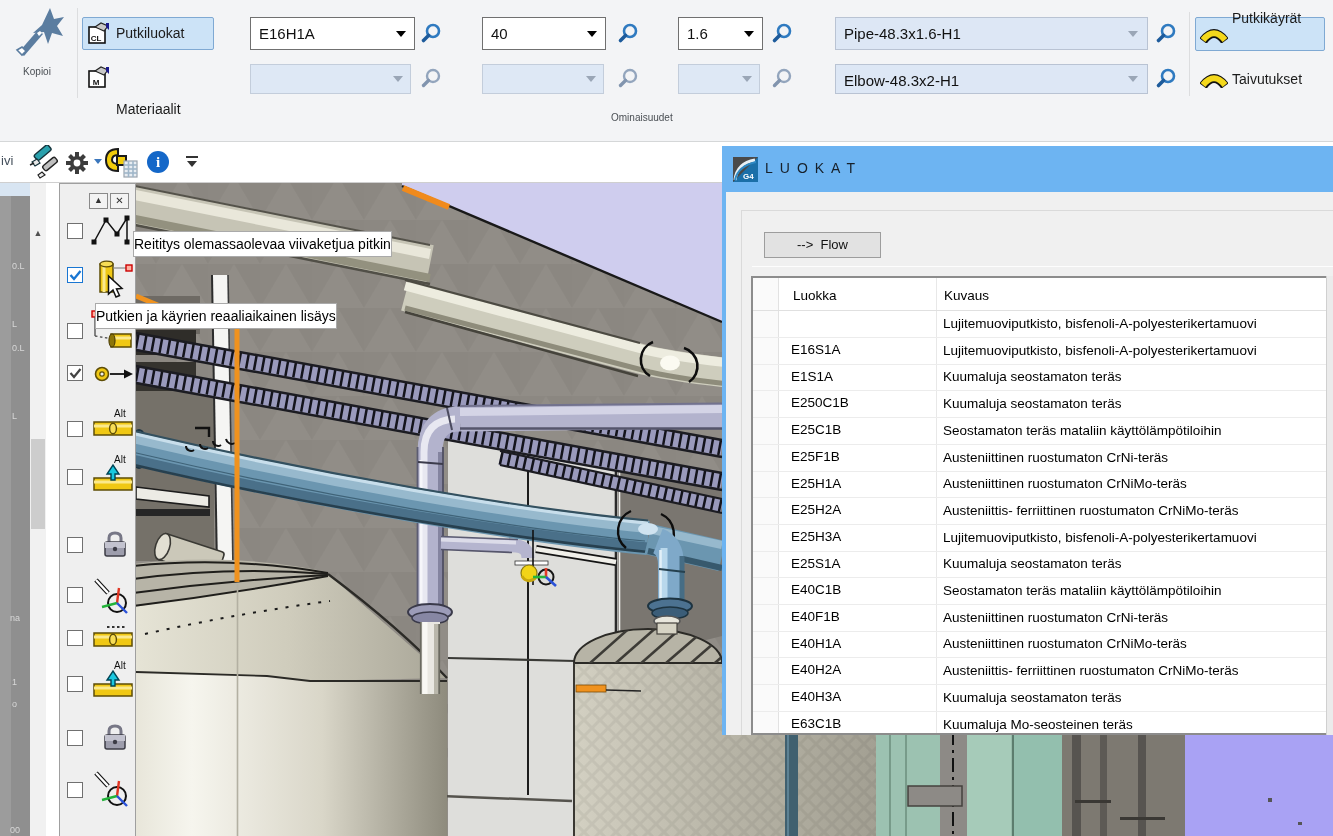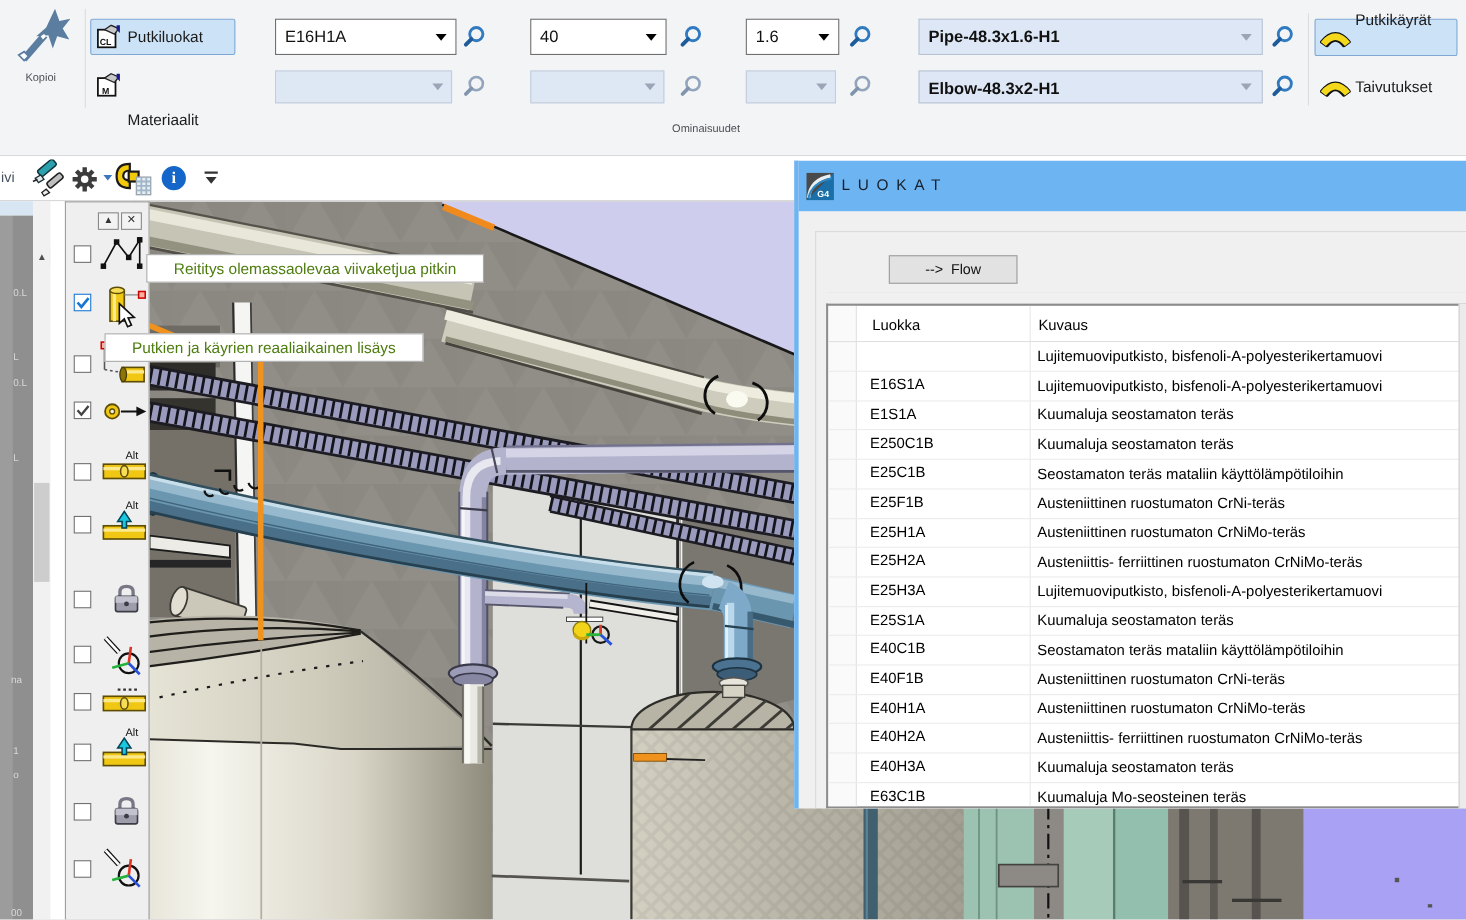--- a/index.html
+++ b/index.html
@@ -9,41 +9,41 @@
   #stage { position:relative; width:1333px; height:836px; }
   
   #ribbon { left:0; top:0; width:1333px; height:142px; background:#f3f4f6;
     border-bottom:1px solid #d5d7d8; }
   .vsep { width:1px; background:#dcdddf; }
   .bigbtn { border:1px solid #7fa9d3; background:#cce3f7; border-radius:2px; }
   .blabel { font-size:14px; color:#1b1b1b; white-space:nowrap; }
   .combo { border:1px solid #707070; background:#fff; font-size:15px; color:#111;
     line-height:31px; padding-left:8px; white-space:nowrap; }
   .combo.dis { border:1px solid #c3cddb; background:#dee8f5; }
-  .combo.lite { border:1px solid #b9c3d3; background:#dde7f5;font-weight:bold; }
+  .combo.lite { border:1px solid #b9c3d3; background:#dde7f5; }
   .caret { position:absolute; width:0; height:0; border-left:5px solid transparent;
     border-right:5px solid transparent; border-top:6px solid #000; }
   .caret.gray { border-top-color:#9aa6b6; }
   .gtext { color:#4a4f54; font-size:10px; }
   
   #strip { left:0; top:142px; width:1333px; height:41px; background:#ffffff;
     border-bottom:1px solid #cfcfcf; }
   
   #leftpanel { left:0; top:183px; width:59px; height:653px; background:#ffffff; }
   
   #ftoolbar { left:59px; top:183px; width:77px; height:653px; background:#efefef;
     border:1px solid #9f9f9f; border-bottom:none; }
   .cb { position:absolute; left:7px; width:16px; height:16px; background:#fff;
     border:1px solid #707070; }
   .cb.bluechk { border:1px solid #1976d2; }
   .minibtn { position:absolute; top:9px; width:19px; height:16px; background:#f3f3f3;
     border:1px solid #8a8a8a; text-align:center; line-height:13px; font-size:9px; color:#333; }
   
   .tip { position:absolute; background:#ffffff; border:1px solid #aaaaaa;
-    font-size:14px; color:#4d7c0f; line-height:24px; padding:0 24px; white-space:nowrap; z-index:30; }
+    font-size:14px; color:#000000; line-height:24px; padding:0 0; white-space:nowrap; z-index:30; }
   
   #luokat { left:722px; top:146px; width:611px; height:589px; background:#f0f0f0;
     border-left:4px solid #6db4f2; z-index:20; overflow:hidden; }
   #ltitle { position:absolute; left:-4px; top:0; width:615px; height:46px; background:#6db4f2; }
   #ltable { position:absolute; left:25px; top:130px; width:586px; height:459px;
     border:2px solid #8c8c8c; border-right:none; background:#fff; overflow:hidden; }
   .trow { position:absolute; left:0; width:586px; height:27px; font-size:13.5px; color:#000;
     border-bottom:1px solid #ececec; }
   .c1 { position:absolute; left:38px; top:5px;margin-top:26px; }
   .c2 { position:absolute; left:190px; top:5px;text-align:center; }
@@ -551,21 +551,21 @@
       <svg class="abs" style="left:11px;top:11px" width="25" height="25" viewBox="0 0 25 25">
         <rect width="25" height="25" fill="#4a4a4a"></rect>
         <path d="M0 25 L25 25 L25 0 Z" fill="#1b6fa8"></path>
         <path d="M2 23 Q4 6 22 3" fill="none" stroke="#e8f0f5" stroke-width="3"></path>
         <path d="M2 23 Q5 9 23 5" fill="none" stroke="#2e89c4" stroke-width="2"></path>
         <text x="10" y="22" font-size="8" font-weight="bold" fill="#fff" font-family="Liberation Sans">G4</text>
       </svg>
       <div class="abs" style="left:43px;top:14px;font-size:14px;letter-spacing:7px;color:#17202a;">LUOKAT</div>
     </div>
     <div class="abs" style="left:15px;top:64px;width:600px;height:530px;border:1px solid #dadada;border-right:none;border-bottom:none;"></div>
-    <div class="abs" style="left:38px;top:86px;width:117px;height:26px;background:#e2e2e2;border:1px solid #9d9d9d;text-align:center;line-height:24px;font-size:13px;color:#111;margin-left:44px;">--&gt;&nbsp; Flow</div>
+    <div class="abs" style="left:38px;top:86px;width:117px;height:26px;background:#e2e2e2;border:1px solid #9d9d9d;text-align:center;line-height:24px;font-size:13px;color:#111;">--&gt;&nbsp; Flow</div>
     <div class="abs" style="left:26px;top:120px;width:585px;height:1px;background:#c8c8c8;border-bottom:1px solid #fdfdfd;"></div>
     <div id="ltable">
       <div class="abs" style="left:0;top:0;width:26px;height:459px;background:#fafafa;border-right:1px solid #e2e2e2;"></div>
       <div class="abs" style="left:183px;top:0;width:1px;height:459px;background:#e8e8e8;"></div>
       <div class="abs" style="left:40px;top:10px;font-size:13.5px;">Luokka</div>
       <div class="abs" style="left:191px;top:10px;font-size:13.5px;">Kuvaus</div>
       <div class="abs" style="left:0;top:32px;width:586px;height:1px;background:#e0e0e0;"></div>
       <div class="trow" style="top:33px">
           <span class="c1">E16S1A</span>
           <span class="c2">Lujitemuoviputkisto, bisfenoli-A-polyesterikertamuovi</span>

